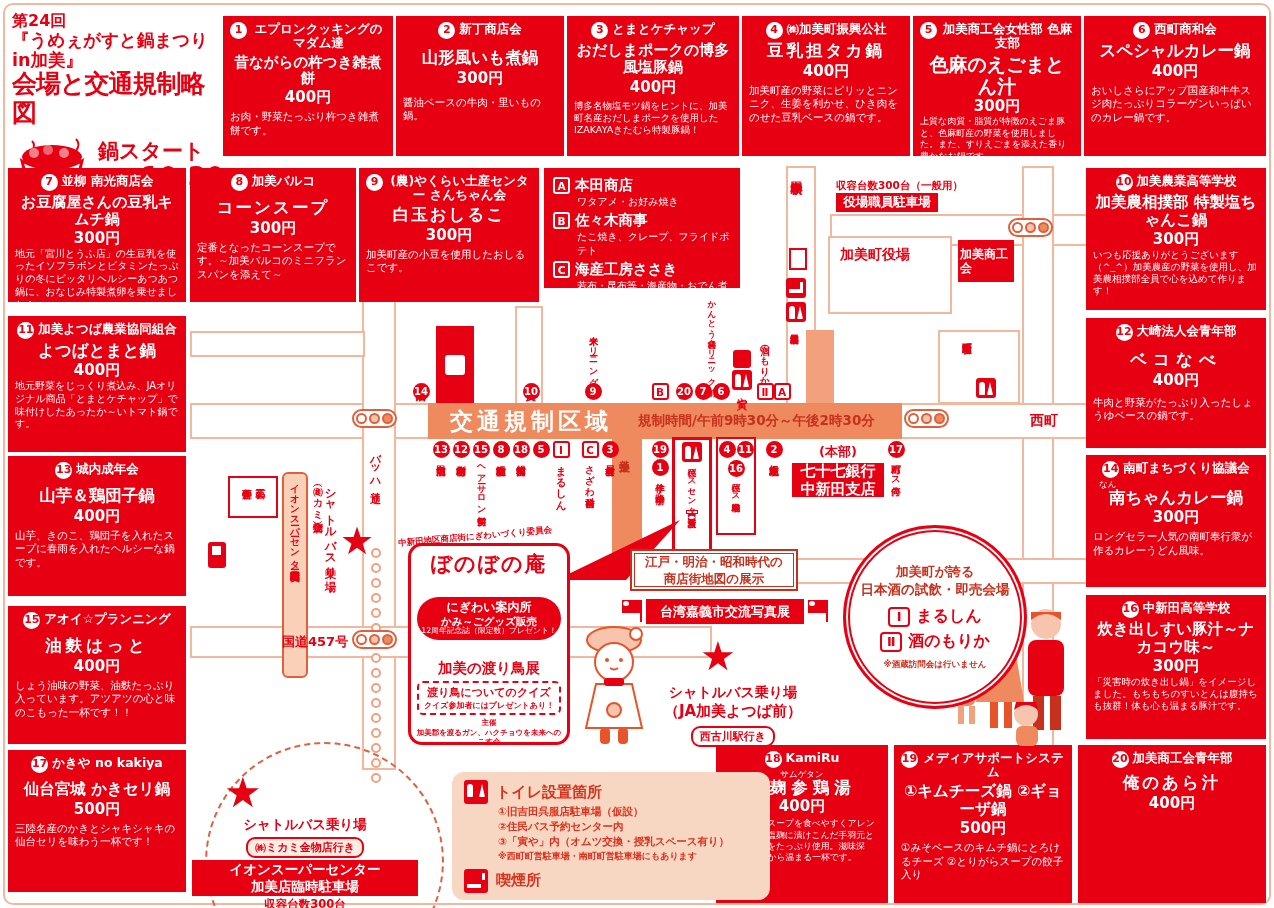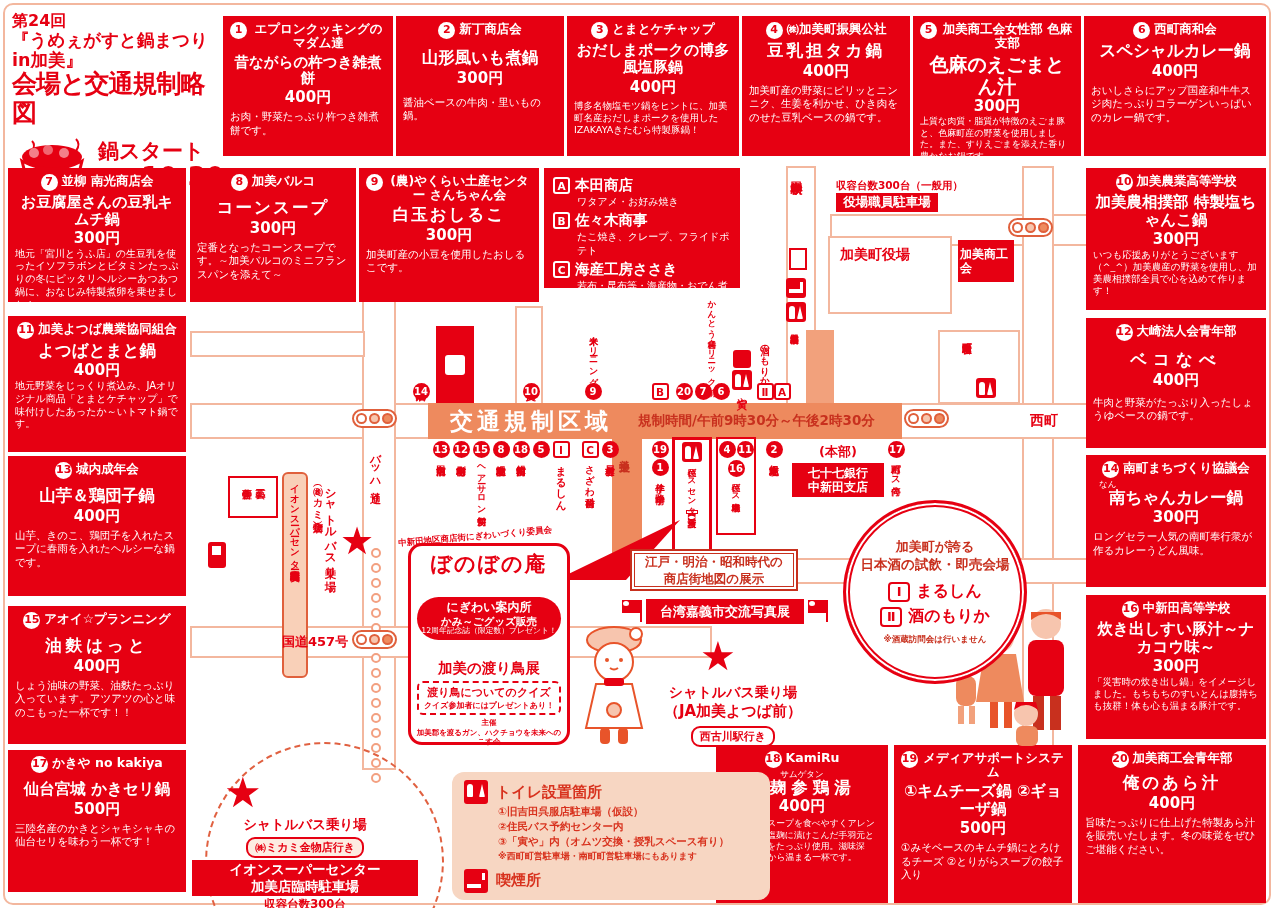--- a/index.html
+++ b/index.html
@@ -82,21 +82,21 @@
   .bb-s{font-size:7.5px;font-weight:bold;line-height:1.3}
   .edo{position:absolute;left:630px;top:549px;width:168px;height:42px;background:#fff;z-index:6;
        border:2px solid #c8301e;box-shadow:inset 0 0 0 2px #fff,inset 0 0 0 3px #c8301e;
        color:#c8301e;font-weight:bold;font-size:12.5px;text-align:center;line-height:1.35;padding-top:3px;
        box-sizing:border-box}
   .taiwan{position:absolute;left:646px;top:599px;width:158px;height:25px;background:#e60012;color:#fff;
        font-weight:bold;font-size:13px;display:flex;align-items:center;justify-content:center;z-index:6}
   .flag{position:absolute;width:18px;height:13px;background:#e60012;z-index:6}
   .flag::before{content:"";position:absolute;left:1px;top:1px;width:6px;height:5px;background:#fff;border-radius:50%}
   .flag::after{content:"";position:absolute;right:-2px;top:0;width:2px;height:22px;background:#e60012}
-  .sake{position:absolute;left:843px;top:500px;width:178px;height:178px;border-radius:50%;z-index:6;
+  .sake{position:absolute;left:843px;top:525px;width:178px;height:178px;border-radius:50%;z-index:6;
         border:3px solid #e60012;box-shadow:inset 0 0 0 2px #fff,inset 0 0 0 4px #e60012;background:#fff;
         display:flex;flex-direction:column;align-items:center;justify-content:center;color:#c8301e;text-align:center}
   .sake .s1{font-size:13px;font-weight:bold}
   .sake .s2{font-size:13.5px;font-weight:bold;margin-bottom:5px}
   .sake .srow{display:flex;align-items:center;gap:6px;margin:2px 0;font-size:16px;font-weight:bold;color:#e60012}
   .sake .snote{font-size:8.5px;font-weight:bold;margin-top:5px}
   .mkII{width:22px;height:20px;background:#fff;border:2px solid #e60012;border-radius:4px;color:#e60012;
         font-size:13px;font-weight:bold;display:flex;align-items:center;justify-content:center;box-sizing:border-box}
   .legend{position:absolute;left:452px;top:772px;width:318px;height:128px;background:#f7d6c2;
         border-radius:12px;z-index:6;padding:8px 12px;box-sizing:border-box;color:#d8321e}
@@ -332,21 +332,21 @@
   </div>
   <span class="mk-n">16</span>
   <span class="vlabel" style="font-size:8.5px;height:50px">住民バス駐車場内</span>
 </div>
 <div class="spot-s" style="left:762px">
   <span class="mk-n">2</span>
   <span class="vlabel" style="font-size:9.5px">丸伊駐車場</span>
 </div>
 <div style="position:absolute;left:792px;top:443px;z-index:4;text-align:center">
   <div class="rlabel" style="position:static;font-size:13px">(本部)</div>
-  <div class="rbox" style="position:static;width:92px;height:34px;flex-direction:column;font-size:12px;line-height:1.2;margin-top:2px">
+  <div class="rbox" style="position:static;width:92px;height:34px;flex-direction:column;font-size:15px;line-height:1.2;margin-top:2px">
     <span>七十七銀行</span>
     <span>中新田支店</span>
   </div>
 </div>
 <div class="spot-s" style="left:884px">
   <span class="mk-n">17</span>
   <span class="vlabel" style="font-size:9.5px">西町バス停向</span>
 </div>
 
 <div class="blk" style="left:228px;top:476px;width:50px;height:42px;border-color:#e60012;display:flex;flex-direction:row-reverse;justify-content:center;gap:3px;padding-top:3px">
@@ -664,14 +664,13 @@
   <div class="b-price">500円</div>
   <div class="b-desc">①みそベースのキムチ鍋にとろけるチーズ ②とりがらスープの餃子入り</div>
 </div>
 <div class="booth" style="left:1078px;top:745px;width:188px;height:158px">
   <div class="b-head">
       <span class="b-num">20</span>
       <span>加美商工会青年部</span>
     </div>
   <div class="b-item" style="letter-spacing:3px;margin-top:6px">俺のあら汁</div>
   <div class="b-price">400円</div>
-  <div class="b-desc">旨味たっぷりに仕上げた特製あら汁を販売いたします。冬の味覚をぜひご堪能ください。</div>
 </div>
 
 </body></html>

